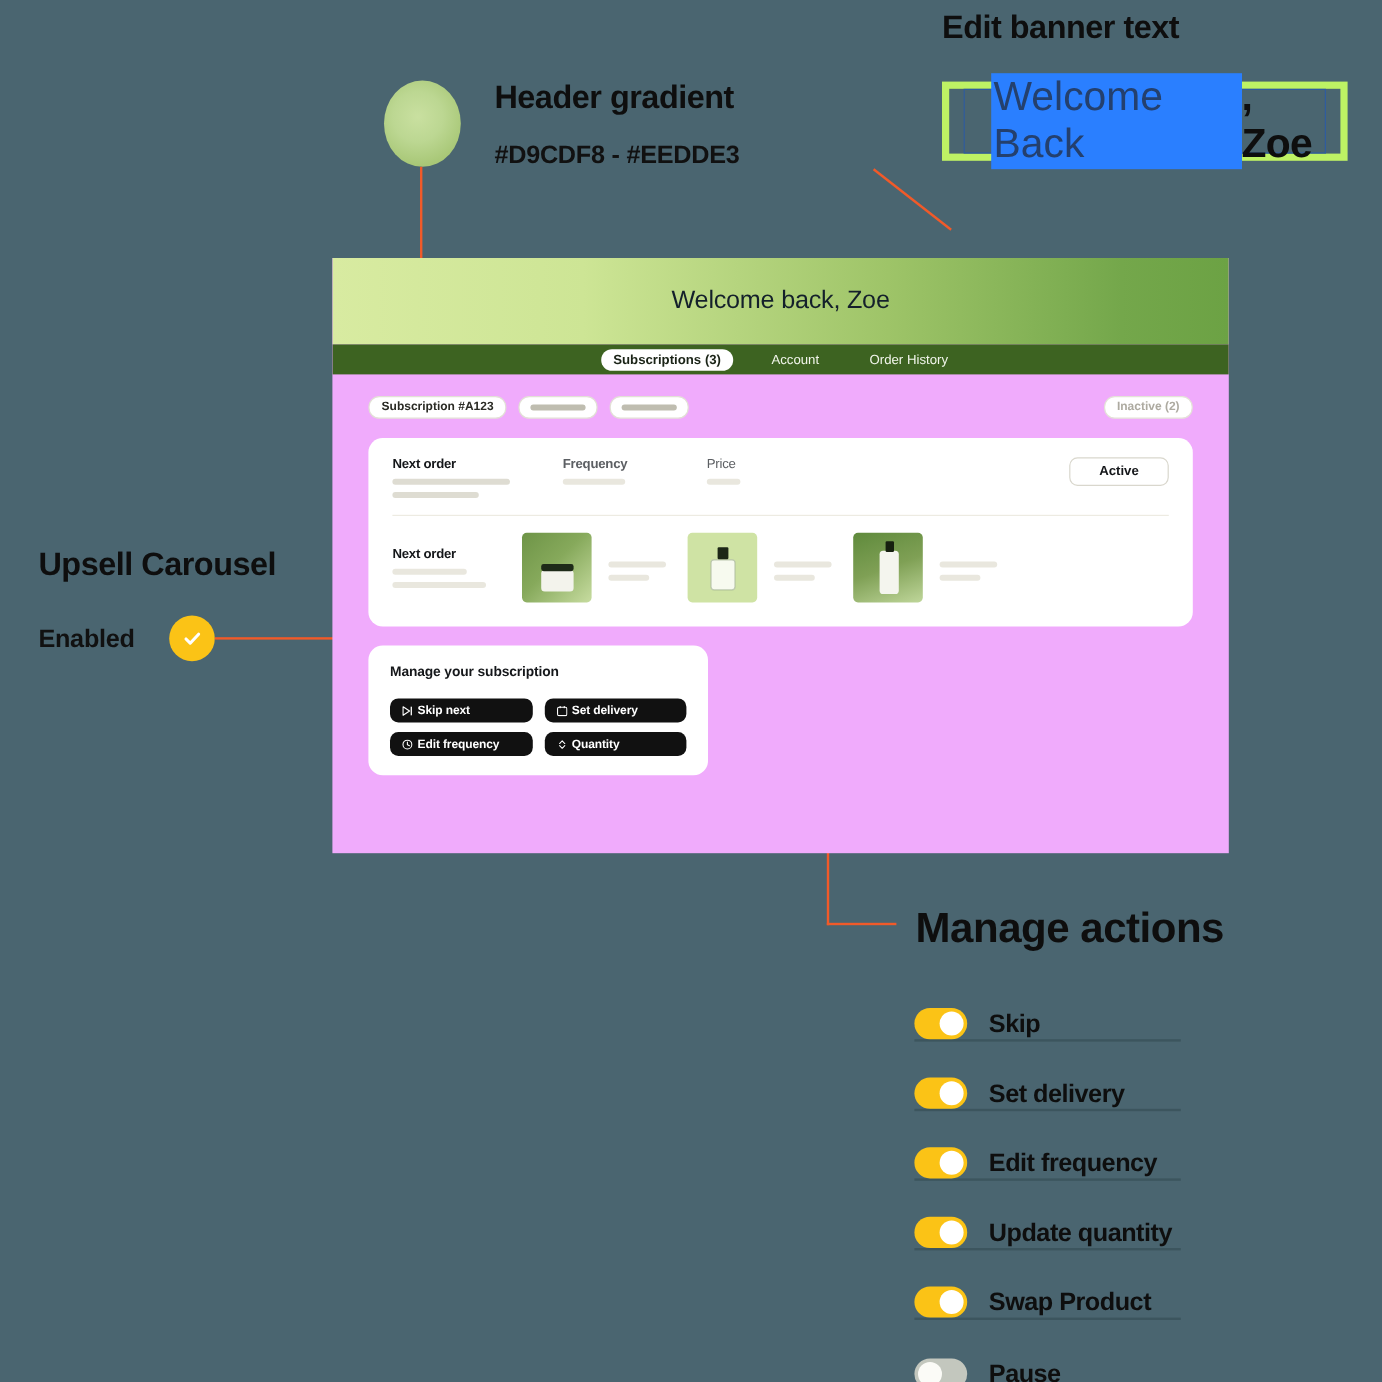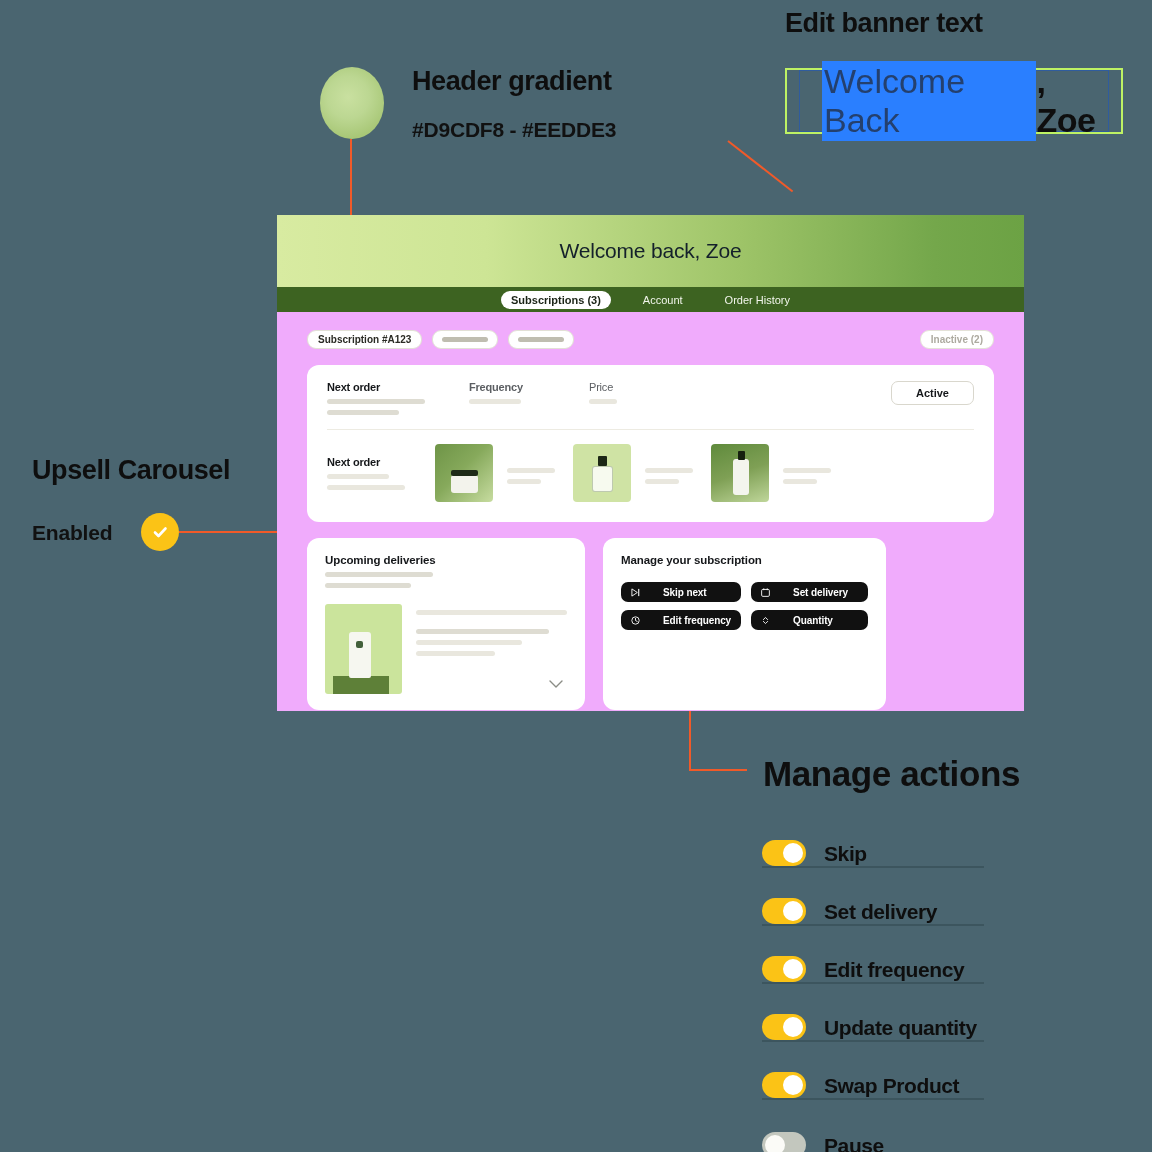--- a/index.html
+++ b/index.html
@@ -37,21 +37,21 @@
   
   .conn { position: absolute; background: #F15A29; }
   .conn-dot {
     position: absolute; width: 12px; height: 12px;
     border-radius: 50%; background: #F15A29;
   }
 
   
   .editbox {
     position: absolute;
-    border: 2px solid #bef264;
+    border: 6px solid #bef264;
     background: transparent;
     display: flex; align-items: flex-end;
     padding: 0 12px;
   }
   .editbox-inner {
     border: 1px solid #2F5C9E;
     width: 100%; height: 100%;
     display: flex; align-items: center;
     padding-left: 22px;
   }
@@ -221,21 +221,21 @@
   }
 
   #btn-grid {
     margin-top: 16px;
     display: grid; grid-template-columns: 1fr 1fr;
     gap: 8px 10px;
   }
   .act-btn {
     background: #111111; color: #FFFFFF;
     border-radius: 7px; height: 20px;
-    display: flex; align-items: center; gap: 23px;
+    display: flex; align-items: center; gap: 4px;
     padding: 0 10px;
     font-size: 10px; font-weight: 600; letter-spacing: -0.1px;
     white-space: nowrap;
   }
   .act-btn svg { flex: none; }
 
   
   #toggle-list { position: absolute; left: 762px; top: 810px; width: 222px; }
   .tgl-row {
     display: flex; align-items: flex-end;
@@ -420,43 +420,20 @@
           </div>
           <div class="thumb-meta">
             <div class="sk light" style="width:48px;"></div>
             <div class="sk light" style="width:34px;"></div>
           </div>
         </div>
       </div>
 
       <div id="bottom-row">
 
-        <div class="b-card" id="deliveries">
-          <div class="b-title">Upcoming deliveries</div>
-          <div class="sk" style="width:108px;"></div>
-          <div class="sk" style="width:86px;"></div>
-
-          <div id="del-body">
-            <div id="del-thumb">
-              <div class="tube-box"></div>
-                <div class="tube-body"></div>
-                <div class="tube-dot"></div>
-            </div>
-            <div id="del-lines">
-              <div class="sk light" style="width:100%;"></div>
-              <div class="sk" style="width:88%; margin-top:14px;"></div>
-              <div class="sk light" style="width:70%;"></div>
-              <div class="sk light" style="width:52%;"></div>
-            </div>
-          </div>
-
-          <svg id="chevron" viewBox="0 0 14 8">
-            <path d="M1 1 L7 7 L13 1" fill="none" stroke="#8B8D86" stroke-width="1.4" stroke-linecap="round" stroke-linejoin="round"></path>
-          </svg>
-        </div>
 
         <div class="b-card" id="manage">
           <div class="b-title">Manage your subscription</div>
 
           <div id="btn-grid">
 
             <div class="act-btn">
               <svg width="9" height="9" viewBox="0 0 10 10">
                 <path d="M1 1 L7 5 L1 9 Z" fill="none" stroke="#FFFFFF" stroke-width="1" stroke-linejoin="round"></path>
                 <rect x="8" y="1" width="1.2" height="8" fill="#FFFFFF"></rect>

